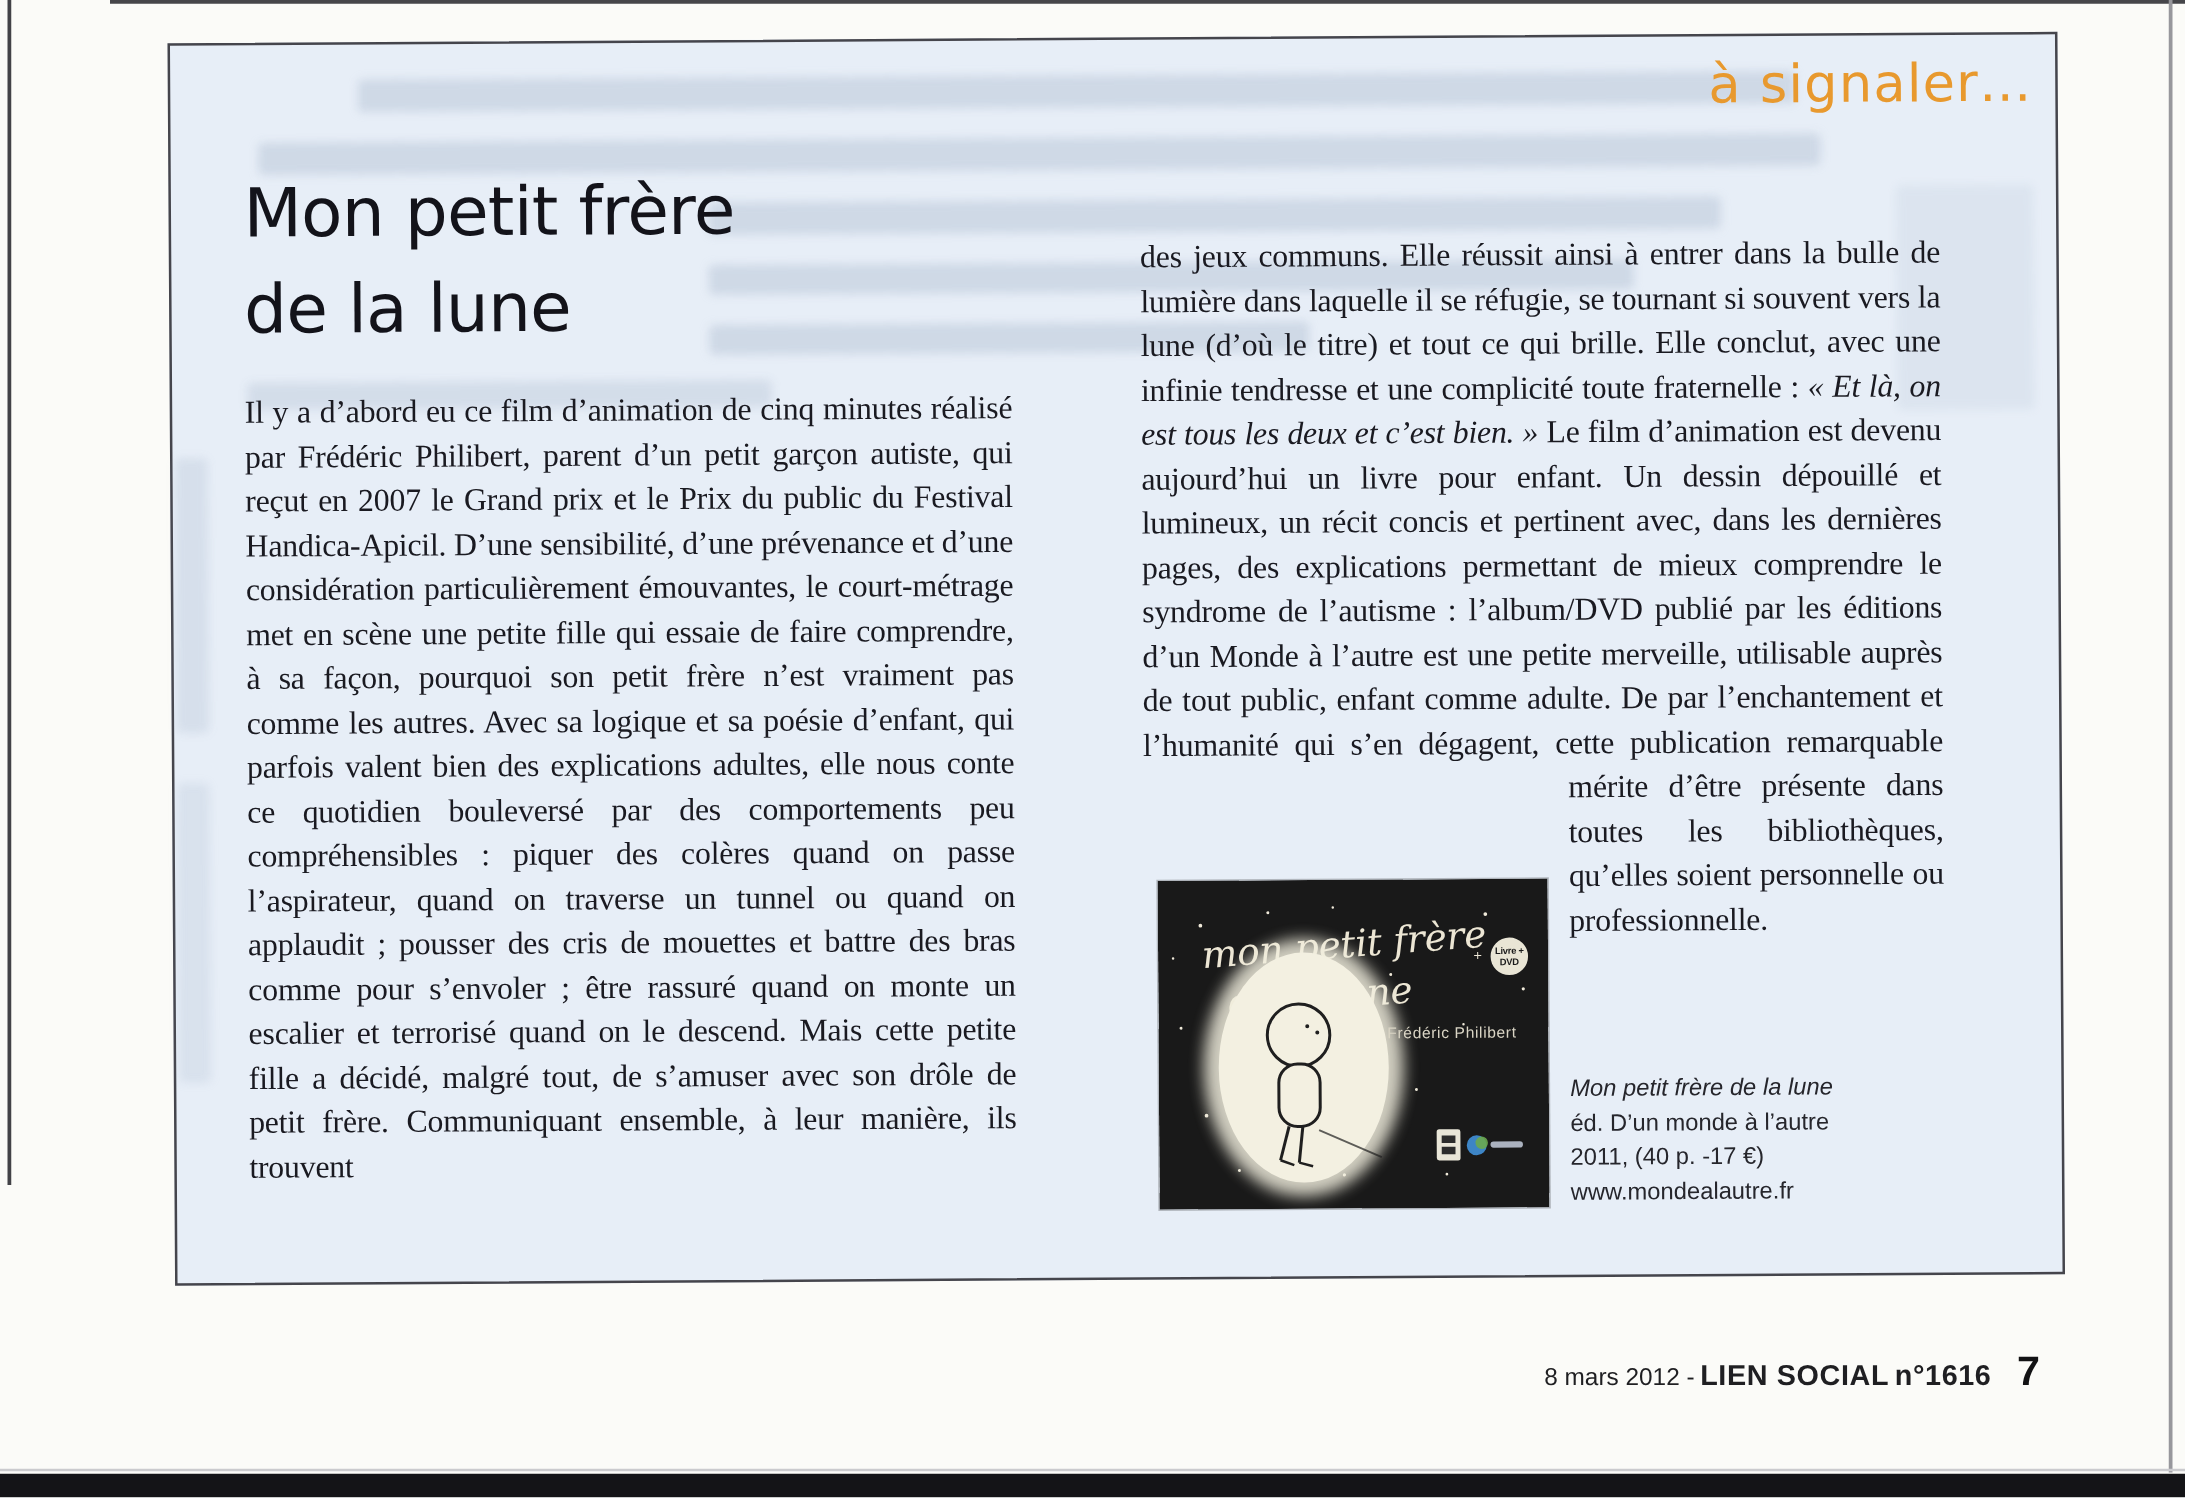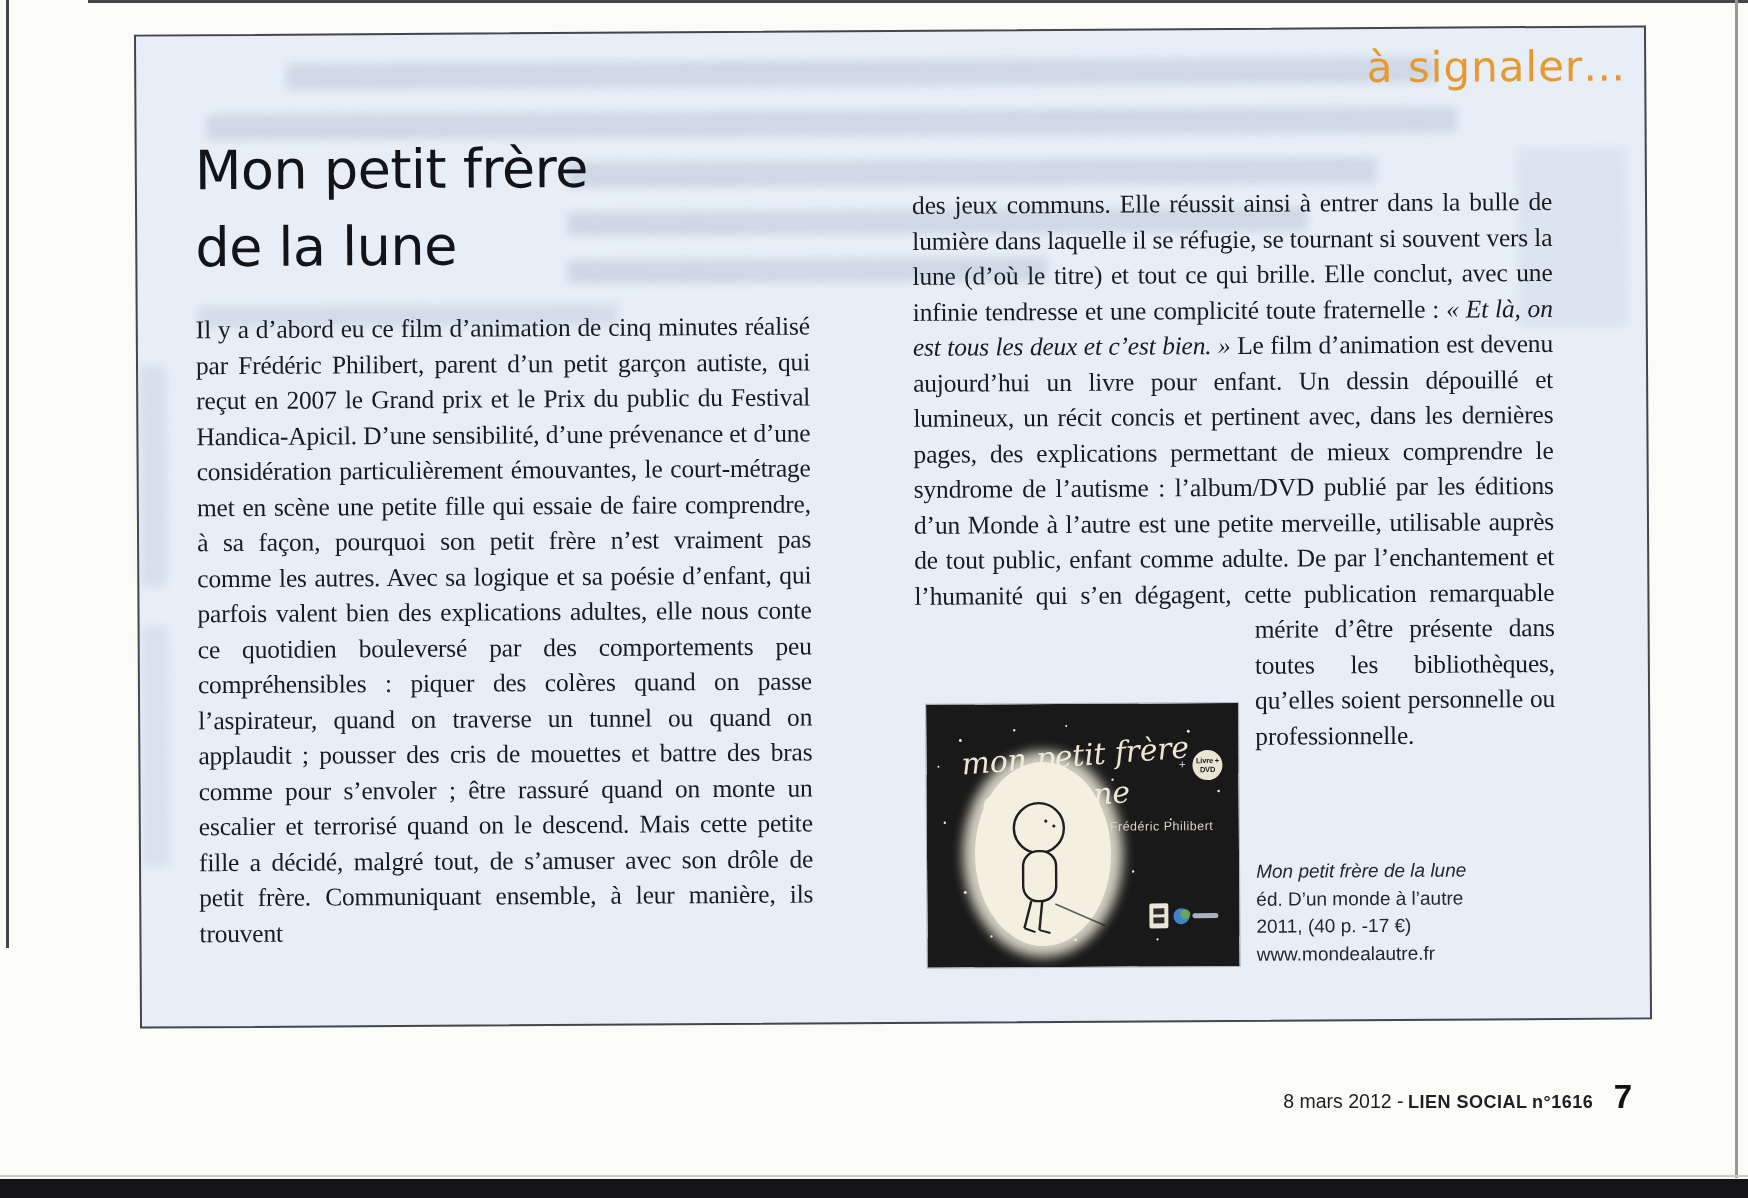--- a/index.html
+++ b/index.html
@@ -67,21 +67,21 @@
   }
   .caption .cap-title{font-style:italic;}
   .caption div{white-space:nowrap;}
 
   
   .footer{
     position:absolute;top:1078px;right:116px;white-space:nowrap;
     color:#1f1f22;
   }
   .footer .f-date{font-size:19.5px;}
-  .footer .f-mag,.footer .f-issue{font-size:18px;font-weight:bold;letter-spacing:.5px;}
+  .footer .f-mag,.footer .f-issue{font-size:23px;font-weight:bold;letter-spacing:.5px;}
   .footer .f-page{font-size:33px;font-weight:bold;margin-left:16px;color:#121214;}
 </style>
 </head>
 <body>
 
 <div class="stage">
 
   <div class="edge-left"></div>
   <div class="edge-top"></div>
   <div class="edge-right"></div>

